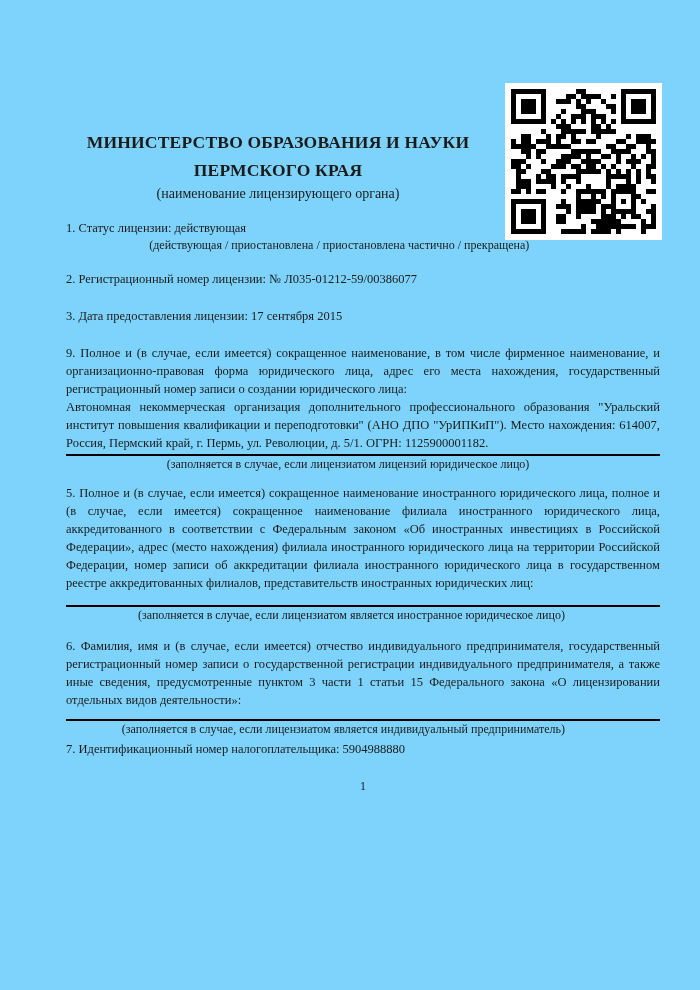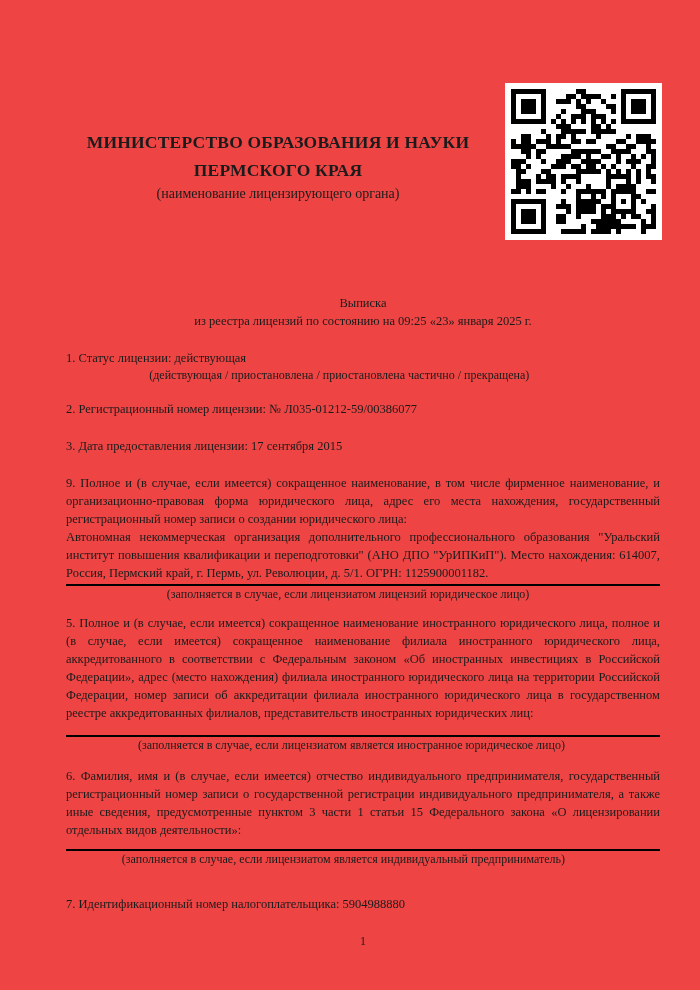--- a/index.html
+++ b/index.html
@@ -1,18 +1,18 @@
 <!DOCTYPE html>
 <html><head>
 <meta charset="utf-8">
 <style>
   html,body { margin:0; padding:0; background:#ffffff; }
   .doc {
     position:relative; width:700px; height:990px; overflow:hidden;
-    background:#ef4444; color:#1b1b1b; box-sizing:border-box;
+    background:#7dd3fc; color:#1b1b1b; box-sizing:border-box;
     padding:128px 40px 0 66px;
     font-family:"Liberation Serif","DejaVu Serif",serif;
   }
   .header-block { width:424px; text-align:center; }
   .ministry-name { font-weight:bold; font-size:17.5px; line-height:28px; letter-spacing:.2px; }
   .ministry-caption { font-size:14px; line-height:12px; margin-top:4px; }
 
   .qr-wrap {
     position:absolute; top:83px; right:38px; width:157px; height:157px;
     background:#fff; box-sizing:border-box; padding:6px;
@@ -26,21 +26,21 @@
   .just { text-align:justify; }
 
   .rule { border-bottom:2px solid #000; height:0; margin-top:2px; }
   .rule-gap { margin-top:13px; }
   .rule-gap-sm { margin-top:10px; }
 
   .caption { font-size:12px; line-height:12px; text-align:right; margin-top:2px; }
   .cap-narrow { width:78%; }
   .cap-mid { width:84%; }
 
-  .item-7 { margin-top:30px; }
+  .item-7 { margin-top:5px; }
   .page-number { margin-top:19px; text-align:center; font-size:12px; }
 </style>
 </head>
 <body>
 
 <div class="doc">
 
   <div class="header-block">
     <div class="ministry-name">МИНИСТЕРСТВО ОБРАЗОВАНИЯ И НАУКИ</div>
     <div class="ministry-name">ПЕРМСКОГО КРАЯ</div>
@@ -461,24 +461,20 @@
           <rect x="80" y="140" width="5" height="5"></rect>
           <rect x="85" y="140" width="5" height="5"></rect>
           <rect x="90" y="140" width="5" height="5"></rect>
           <rect x="95" y="140" width="5" height="5"></rect>
           <rect x="105" y="140" width="5" height="5"></rect>
           <rect x="130" y="140" width="5" height="5"></rect>
         </g>
       </svg>
   </div>
 
-  <div class="title-block">
-    <div>Выписка</div>
-    <div>из реестра лицензий по состоянию на 09:25 «23» января 2025 г.</div>
-  </div>
 
   <div class="body-text">
 
     <div class="item">
       <div>1. Статус лицензии: действующая</div>
       <div class="caption cap-narrow">(действующая / приостановлена / приостановлена частично / прекращена)</div>
     </div>
 
     <div class="item">
       <div>2. Регистрационный номер лицензии: № Л035-01212-59/00386077</div>

